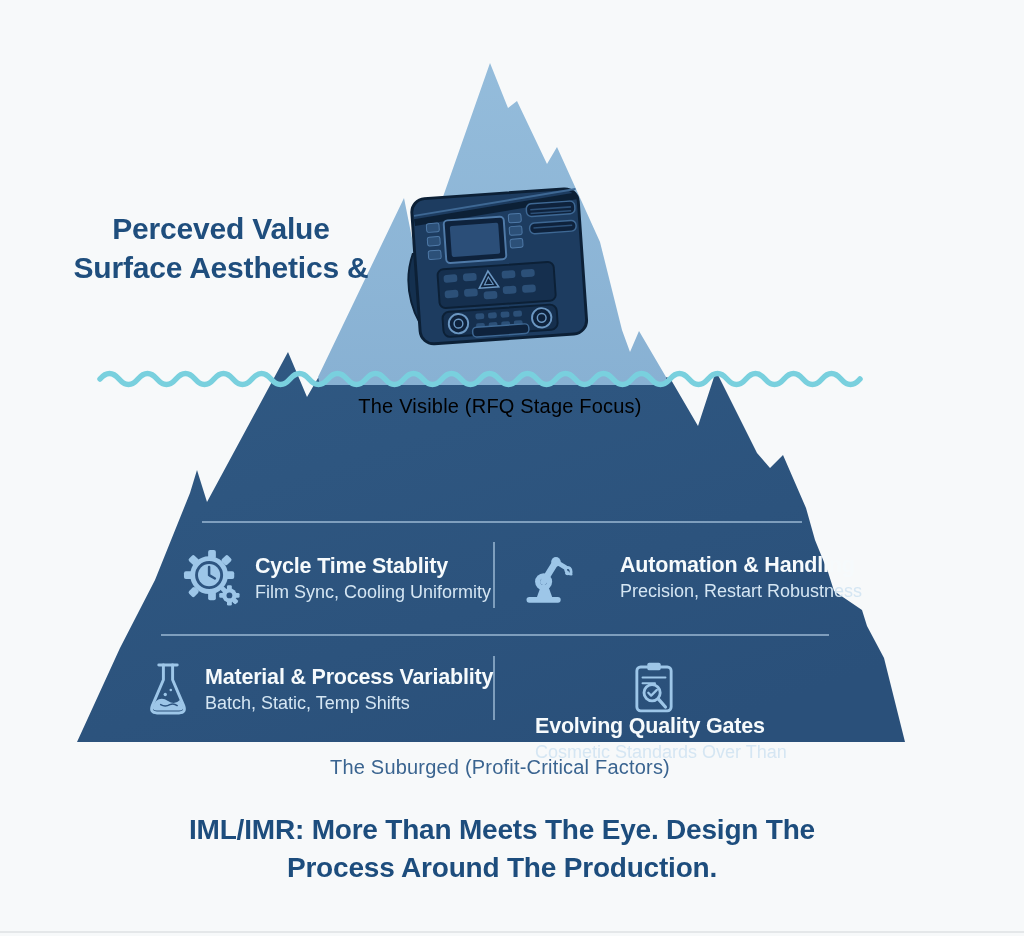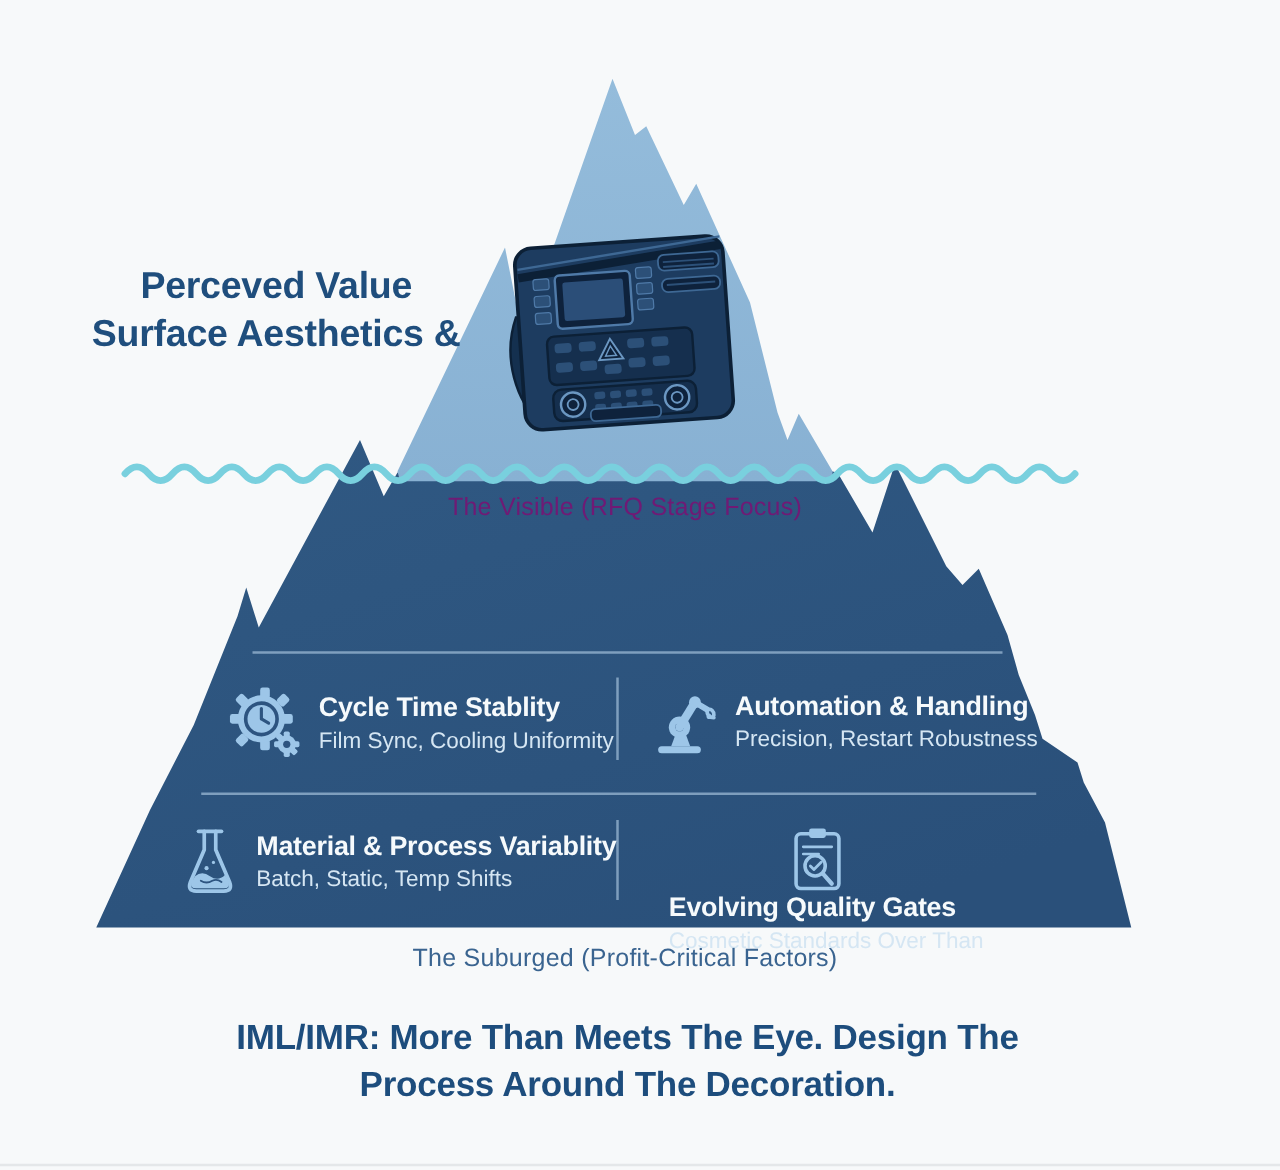--- a/index.html
+++ b/index.html
@@ -10,39 +10,39 @@
   }
   .stage{position:absolute;inset:0;}
   svg.scene{position:absolute;left:0;top:0;}
   .txt{position:absolute;}
   .surface-label{
     left:56px;top:209px;width:330px;text-align:center;
     font-size:30px;font-weight:bold;color:#1f4e7d;line-height:39px;letter-spacing:-0.2px;
   }
   .visible-caption{
     left:250px;top:395px;width:500px;text-align:center;
-    font-size:20px;color:#701a75;letter-spacing:0.2px;
+    font-size:20px;color:#000000;letter-spacing:0.2px;
   }
   .main-title{
     left:150px;top:452px;width:700px;text-align:center;
     font-size:29px;font-weight:bold;color:#f4f8fb;letter-spacing:0.2px;
   }
   .hdiv{position:absolute;height:2px;background:rgba(195,221,242,0.55);}
   .hdiv1{left:202px;top:521px;width:600px;}
   .hdiv2{left:161px;top:634px;width:668px;}
   .vdiv{position:absolute;width:2px;background:rgba(195,221,242,0.55);}
   .vdiv1{left:493px;top:542px;height:66px;}
   .vdiv2{left:493px;top:656px;height:64px;}
   .quad{position:absolute;display:flex;align-items:center;}
   .quad .ic{flex:0 0 auto;margin-right:14px;display:block;}
   .quad .tcol{display:flex;flex-direction:column;}
   .quad .qtitle{font-size:21.5px;font-weight:bold;color:#f6fafc;line-height:27px;letter-spacing:-0.2px;white-space:nowrap;}
   .quad .qsub{font-size:18px;color:#d5e6f3;line-height:24px;white-space:nowrap;}
   .q1{left:183px;top:549px;}
-  .q2{left:517px;top:549px;}
+  .q2{left:517px;top:549px;gap:32px;}
   .q3{left:145px;top:659px;}
   .q4{left:535px;top:661px;flex-direction:column;}
   .submerged-caption{
     left:250px;top:756px;width:500px;text-align:center;
     font-size:20px;color:#3a6490;letter-spacing:0.2px;
   }
   .headline{
     left:112px;top:811px;width:780px;text-align:center;
     font-size:28px;font-weight:bold;color:#1d4d7d;line-height:38px;letter-spacing:-0.2px;
   }
@@ -214,17 +214,17 @@
     <div class="tcol">
       <div class="qtitle">Evolving Quality Gates</div>
       <div class="qsub">Cosmetic Standards Over Than</div>
     </div>
   </div>
 
   <div class="txt submerged-caption">The Suburged (Profit-Critical Factors)</div>
 
   <div class="txt headline">
     <div>IML/IMR: More Than Meets The Eye. Design The</div>
-    <div>Process Around The Decoration.</div>
+    <div>Process Around The Production.</div>
   </div>
 
   <div class="bottom-hairline"></div>
 </div>
 
 </body></html>

